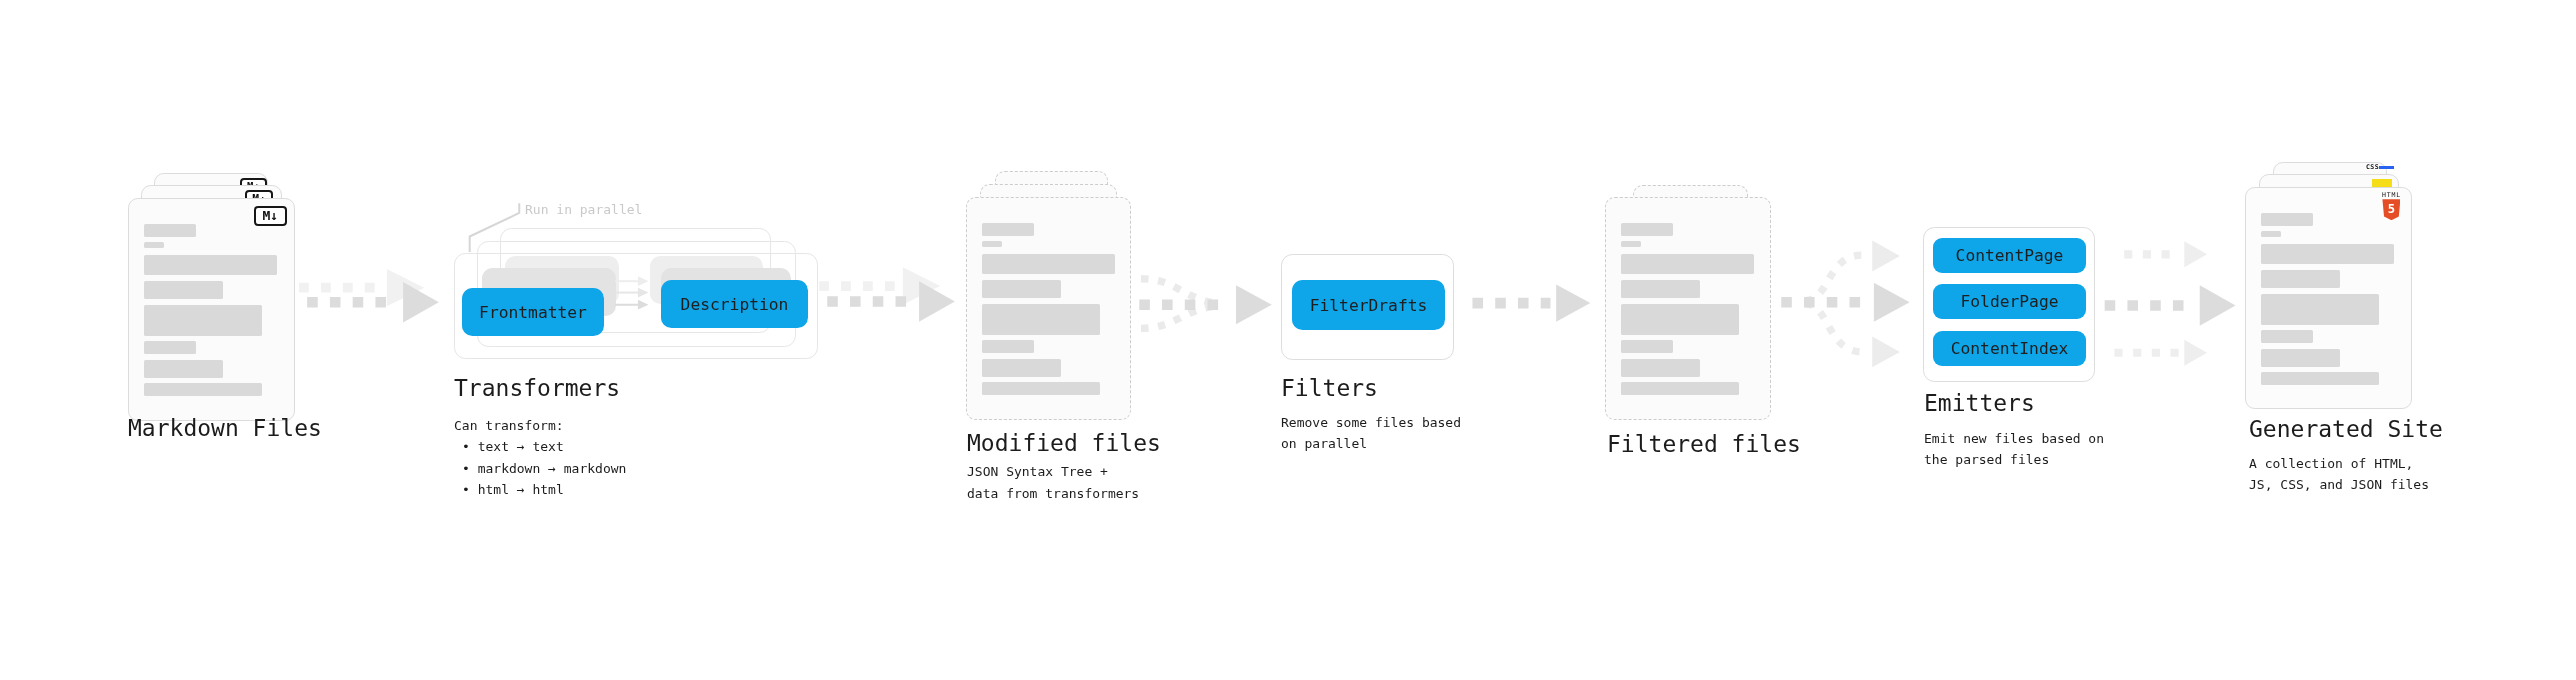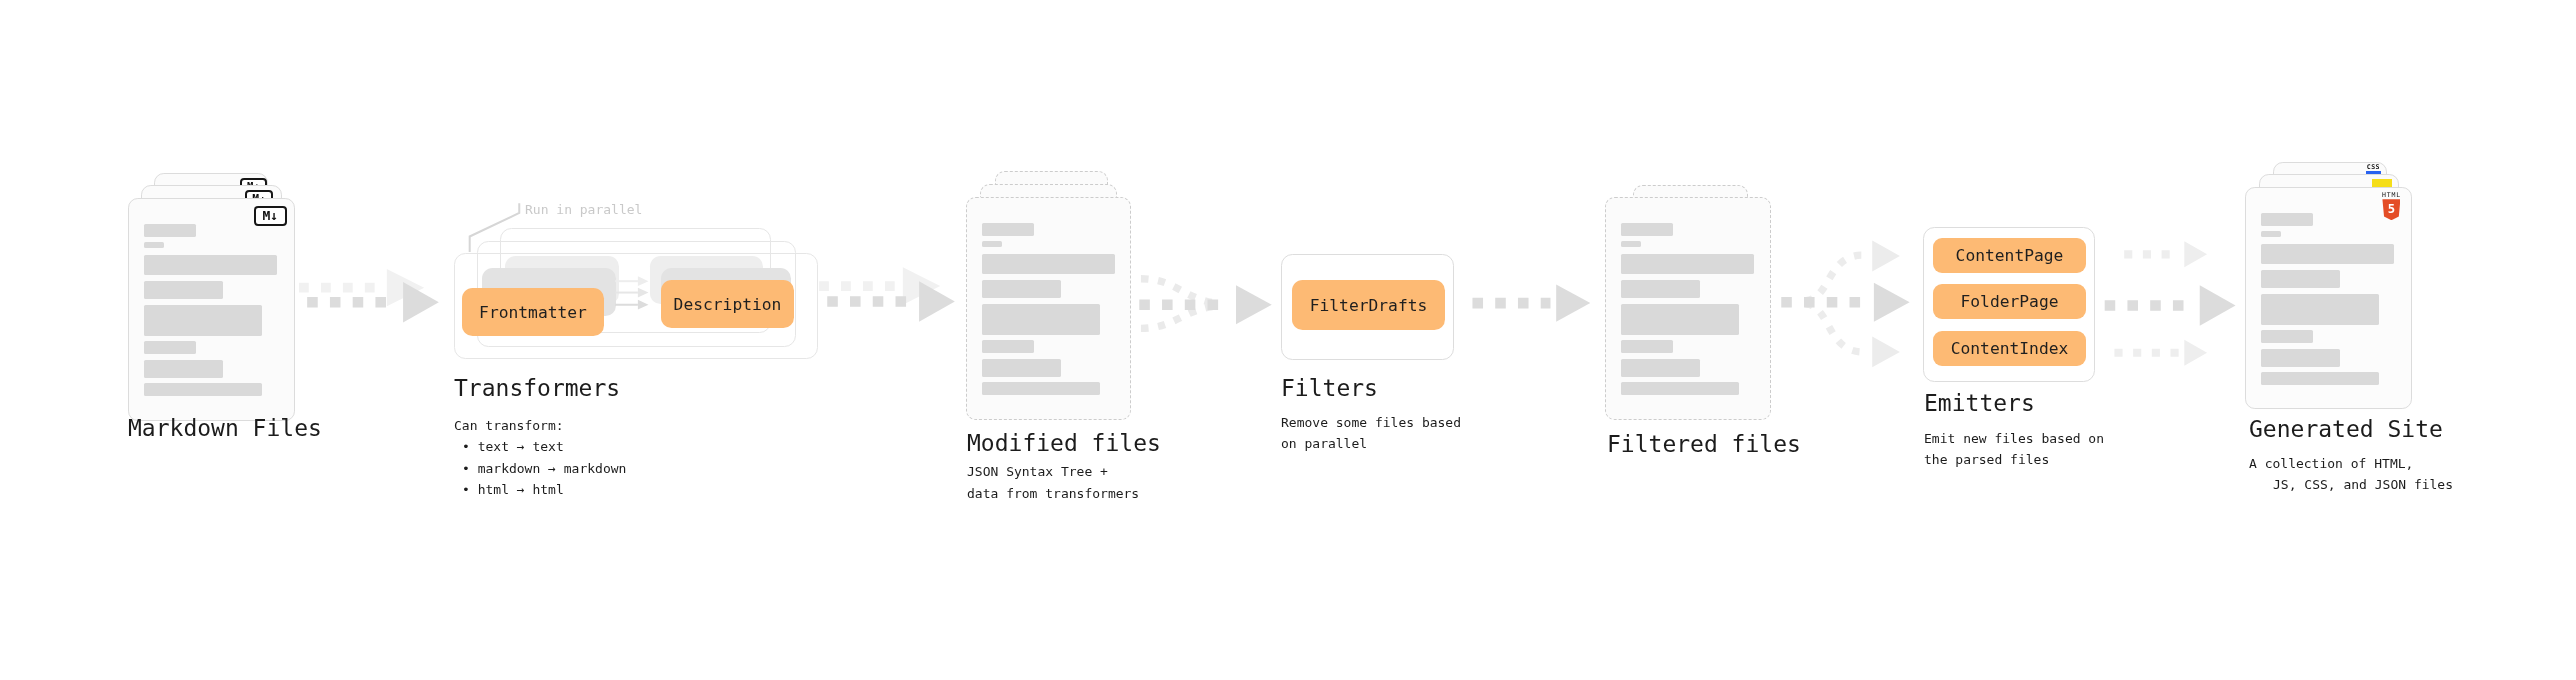--- a/index.html
+++ b/index.html
@@ -11,42 +11,42 @@
   .bar{position:absolute;left:15.4px;background:#d9d9d9;border-radius:1.6px;}
   .bar1{top:25px;width:52px;height:13px;}
   .bar2{top:43px;width:19.5px;height:5.7px;}
   .bar3{top:56px;width:133px;height:20.3px;}
   .bar4{top:82px;width:79px;height:18px;}
   .bar5{top:106px;width:118px;height:31px;}
   .bar6{top:142px;width:52px;height:13px;}
   .bar7{top:161px;width:79px;height:18px;}
   .bar8{top:184px;width:118px;height:13px;}
   
-  .pill{position:absolute;background:#fdba74;border-radius:10.6px;display:flex;align-items:center;justify-content:center;
+  .pill{position:absolute;background:#0ea5e9;border-radius:10.6px;display:flex;align-items:center;justify-content:center;
         font-size:16.3px;color:#1f1f1f;box-sizing:border-box;white-space:pre;}
   .ghost1{background:#e3e3e3;}
   .ghost2{background:#eeeeee;}
   
   .tbox{position:absolute;border:1.6px solid #e6e6e6;border-radius:11.4px;background:transparent;box-sizing:border-box;}
   .cbox{position:absolute;background:#ffffff;border:1.6px solid #dddddd;border-radius:11.4px;box-sizing:border-box;}
   
   .h{position:absolute;font-size:23px;line-height:1;white-space:pre;color:#1c1c1c;}
   .t{position:absolute;font-size:13px;line-height:1;white-space:pre;color:#1c1c1c;}
   .muted{color:#c9c9c9;}
   
   .mdicon{position:absolute;background:#ffffff;border:2.4px solid #161616;border-radius:4.1px;box-sizing:border-box;
           display:flex;align-items:center;justify-content:center;font-weight:bold;color:#111;}
   
   .html5{position:absolute;display:flex;flex-direction:column;align-items:center;}
   .html5 .word{font-size:6.5px;font-weight:normal;letter-spacing:0.8px;color:#111;line-height:1;}
   .html5 .shield{width:18px;height:21px;margin-top:0.8px;background:#e44d26;
                  clip-path:polygon(0 0,100% 0,91% 82%,50% 100%,9% 82%);
                  display:flex;align-items:center;justify-content:center;}
   .html5 .five{color:#fff;font-size:12.2px;font-weight:bold;line-height:1;padding-bottom:2.4px;}
-  .cssicon{position:absolute;display:flex;flex-direction:column;align-items:center;}
+  .cssicon{position:absolute;display:flex;flex-direction:row;align-items:center;}
   .cssicon .word{font-size:6.5px;font-weight:bold;color:#111;line-height:1;letter-spacing:0.4px;}
   .cssicon .ubar{width:14.6px;height:3.3px;margin-top:0.8px;background:#2862f0;}
   .jsicon{position:absolute;background:#f5de19;}
   svg{position:absolute;left:0;top:0;pointer-events:none;}
 </style>
 </head>
 <body>
 
 <div id="canvas">
 
@@ -78,21 +78,21 @@
   <div>
     <div class="t muted" style="left:525px;top:203px;">Run in parallel</div>
     <div class="tbox" style="left:500px;top:228px;width:271px;height:105px;"></div>
     <div class="tbox" style="left:477px;top:241px;width:319px;height:106px;"></div>
     <div class="tbox" style="left:454px;top:253px;width:364px;height:106px;"></div>
     <div class="pill ghost2" style="left:505px;top:256px;width:114px;height:48px;"></div>
     <div class="pill ghost2" style="left:650px;top:256px;width:113px;height:48px;"></div>
     <div class="pill ghost1" style="left:482px;top:268px;width:134px;height:48px;"></div>
     <div class="pill ghost1" style="left:661px;top:268px;width:130px;height:48px;"></div>
     <div class="pill" style="left:462px;top:288px;width:142px;height:48px;">Frontmatter</div>
-    <div class="pill" style="left:661px;top:280px;width:133px;height:48px;">Description</div>
+    <div class="pill" style="left:661px;top:280px;width:147px;height:48px;">Description</div>
     <div class="h" style="left:454px;top:377px;">Transformers</div>
     <div class="t" style="left:454px;top:419px;">Can transform:</div>
     <div class="t" style="left:462px;top:440px;">• text → text</div>
     <div class="t" style="left:462px;top:462px;">• markdown → markdown</div>
     <div class="t" style="left:462px;top:483px;">• html → html</div>
   </div>
 
   <div>
     <div class="doc dashed" style="left:995px;top:171px;width:113px;height:41px;"></div>
     <div class="doc dashed" style="left:980px;top:184px;width:137px;height:45px;"></div>
@@ -163,21 +163,21 @@
       <div class="bar bar8"></div>
     </div>
     <div class="html5" style="left:2382px;top:192px;">
       <span class="word">HTML</span>
       <span class="shield">
           <span class="five">5</span>
         </span>
     </div>
     <div class="h" style="left:2249px;top:418px;">Generated Site</div>
     <div class="t" style="left:2249px;top:457px;">A collection of HTML,</div>
-    <div class="t" style="left:2249px;top:478px;margin-left:24px;">JS, CSS, and JSON files</div>
+    <div class="t" style="left:2249px;top:478px;">JS, CSS, and JSON files</div>
   </div>
 
   <svg width="2576" height="681" viewBox="0 0 3170 838">
 
     <path d="M639,250 L639,262 L578,291 L578,310" fill="none" stroke="#d6d6d6" stroke-width="2.5"></path>
 
     <g>
       <line x1="757" y1="346" x2="785" y2="346" stroke="#ededed" stroke-width="2.5"></line>
       <polygon points="785,340 798,346 785,352" fill="#ededed"></polygon>
       <line x1="757" y1="360" x2="785" y2="360" stroke="#e6e6e6" stroke-width="2.5"></line>

